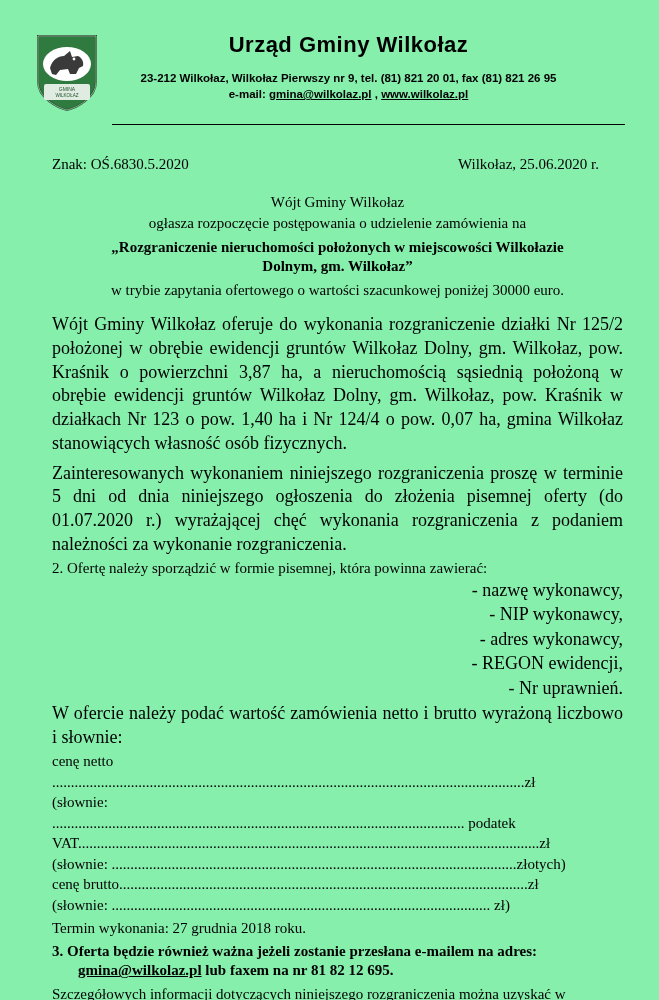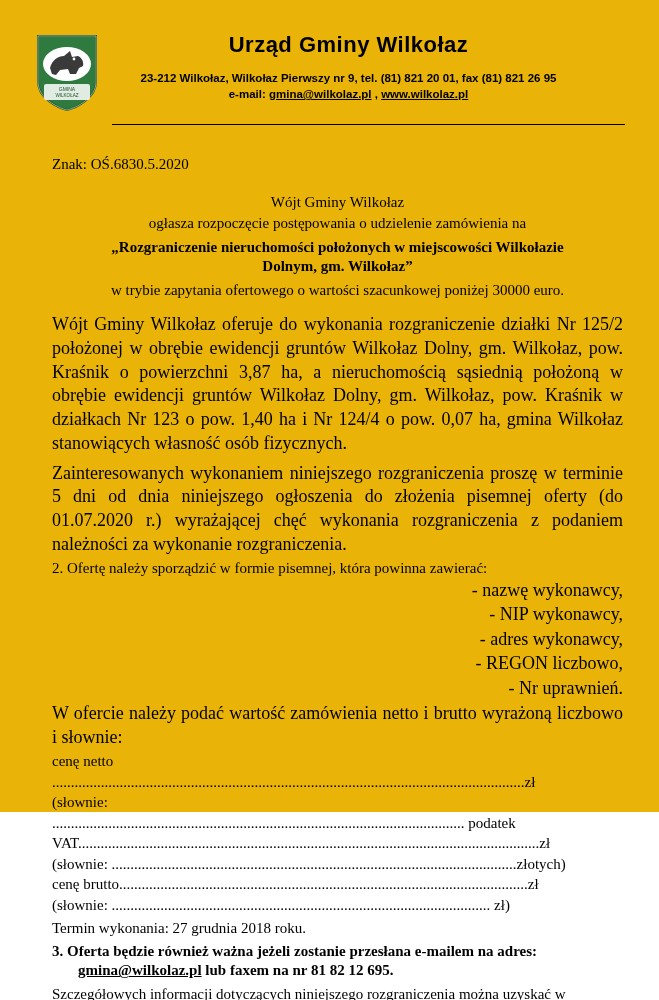--- a/index.html
+++ b/index.html
@@ -11,22 +11,22 @@
     width: 659px;
     height: 1000px;
     font-family: "Liberation Serif", serif;
     color: #000000;
     position: relative;
     overflow: hidden;
   }
   .page {
     position: relative;
     width: 659px;
-    height: 812px;
-    background: #eab308;
+    height: 1000px;
+    background: #86efac;
     box-sizing: border-box;
     padding: 0;
   }
 
   
   .header {
     position: relative;
     padding: 28px 34px 0 34px;
     display: flex;
     align-items: flex-start;
@@ -196,37 +196,38 @@
       <div class="office-addr">23-212 Wilkołaz, Wilkołaz Pierwszy nr 9, tel. (81) 821 20 01, fax (81) 821 26 95</div>
       <div class="office-mail"><span>e-mail: </span><span class="link">gmina@wilkolaz.pl</span><span> , </span><span class="link">www.wilkolaz.pl</span></div>
     </div>
   </div>
   <hr class="rule">
 
   <div class="body-wrap">
 
     <div class="meta-row">
       <div class="meta-left">Znak:  OŚ.6830.5.2020</div>
+      <div class="meta-right">Wilkołaz, 25.06.2020 r.</div>
     </div>
 
     <div class="center c1">Wójt Gminy Wilkołaz</div>
     <div class="center c2">ogłasza rozpoczęcie postępowania o udzielenie zamówienia na</div>
     <div class="center title-bold">„Rozgraniczenie nieruchomości położonych w miejscowości Wilkołazie</div>
     <div class="center title-bold" style="margin-top:0">Dolnym, gm. Wilkołaz”</div>
     <div class="center c3">w trybie zapytania ofertowego o wartości  szacunkowej poniżej 30000 euro.</div>
 
     <div class="para">Wójt Gminy Wilkołaz oferuje do wykonania rozgraniczenie działki Nr 125/2 położonej w obrębie ewidencji gruntów Wilkołaz Dolny, gm. Wilkołaz, pow. Kraśnik o powierzchni 3,87 ha, a nieruchomością sąsiednią położoną w obrębie ewidencji gruntów Wilkołaz Dolny, gm. Wilkołaz, pow. Kraśnik w działkach Nr 123 o pow. 1,40 ha  i Nr 124/4 o pow. 0,07 ha, gmina Wilkołaz stanowiących własność osób fizycznych.</div>
     <div class="para tight">Zainteresowanych wykonaniem niniejszego rozgraniczenia proszę w terminie 5 dni od dnia niniejszego   ogłoszenia do złożenia pisemnej oferty (do 01.07.2020 r.) wyrażającej chęć wykonania rozgraniczenia z podaniem należności za wykonanie rozgraniczenia.</div>
 
     <div class="list-item">2.  Ofertę należy sporządzić w formie pisemnej, która powinna zawierać:</div>
 
     <div class="dash-item">- nazwę wykonawcy,</div>
     <div class="dash-item">- NIP wykonawcy,</div>
     <div class="dash-item">- adres wykonawcy,</div>
-    <div class="dash-item">- REGON liczbowo,</div>
+    <div class="dash-item">- REGON ewidencji,</div>
     <div class="dash-item">- Nr uprawnień.</div>
 
     <div class="para" style="margin-top:2px">W ofercie należy podać wartość zamówienia netto i brutto wyrażoną liczbowo i słownie:</div>
 
     <div class="fill-line" style="margin-top:3px">cenę netto</div>
     <div class="fill-line">..............................................................................................................................zł</div>
     <div class="fill-line">(słownie:</div>
     <div class="fill-line">.............................................................................................................. podatek</div>
     <div class="fill-line">VAT...........................................................................................................................zł</div>
     <div class="fill-line">(słownie: ............................................................................................................złotych)</div>

